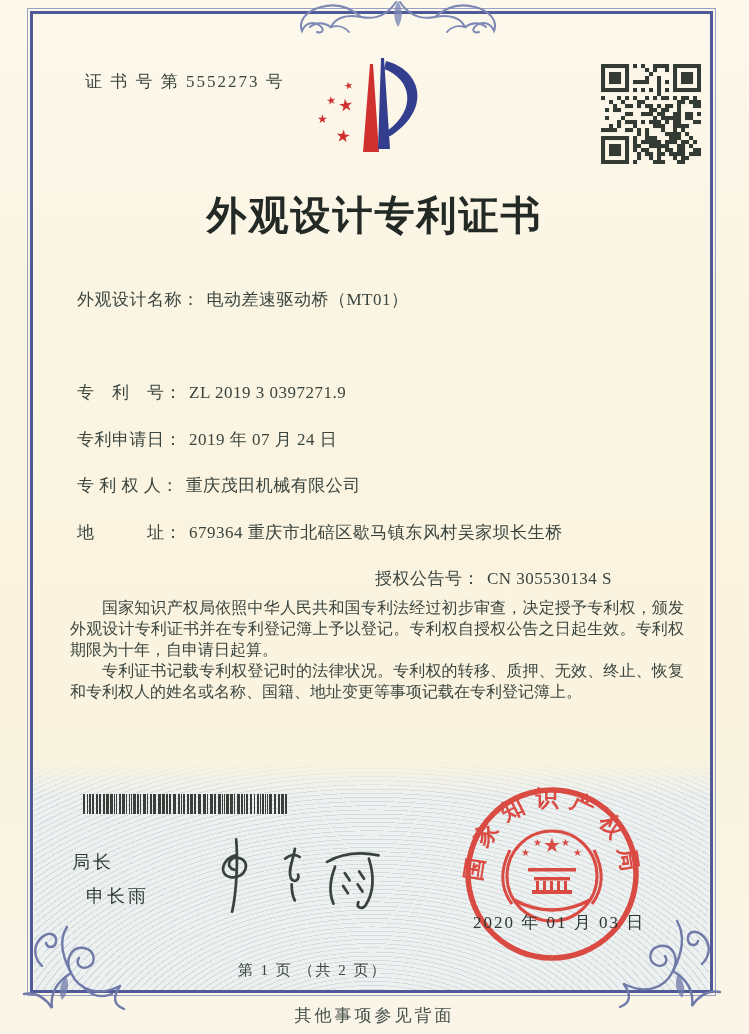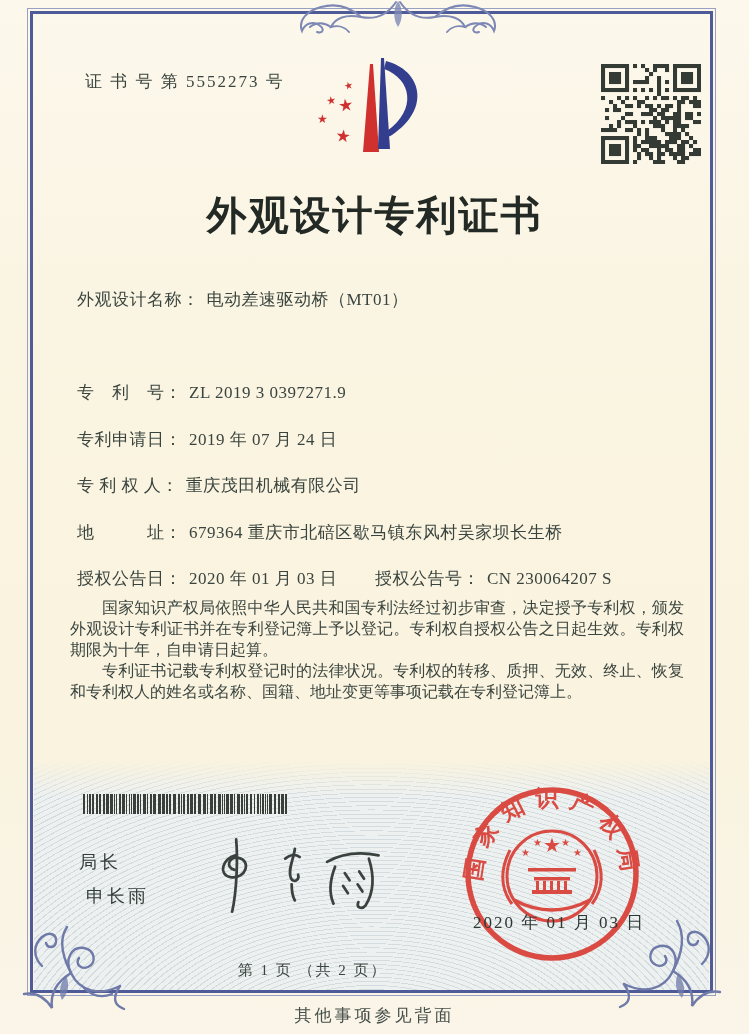--- a/index.html
+++ b/index.html
@@ -48,21 +48,21 @@
   }
   .field-row .lbl{display:inline-block;}
   .field-row .val{display:inline-block;margin-left:7px;}
   .body-text{
     position:absolute;left:70px;top:597px;width:614px;
     font-size:16px;line-height:21px;color:#3b453f;
     text-align:justify;
   }
   .body-text p{margin:0;text-indent:2em;}
   .barcode{position:absolute;left:83px;top:794px;width:204px;height:20px;}
-  .director-title{position:absolute;left:79px;top:850px;font-size:18px;color:#333d38;letter-spacing:3px;}
+  .director-title{position:absolute;left:72px;top:850px;font-size:18px;color:#333d38;letter-spacing:3px;}
   .director-name{position:absolute;left:86px;top:884px;font-size:18px;color:#333d38;letter-spacing:3px;}
   .signature{position:absolute;left:208px;top:828px;width:185px;height:95px;}
   .seal{position:absolute;left:452px;top:780px;width:200px;height:190px;}
   .seal-date{
     position:absolute;left:473px;top:911px;font-size:17px;color:#2e3833;
     letter-spacing:2px;white-space:nowrap;
   }
   .page-info{
     position:absolute;left:0;top:961px;width:625px;text-align:center;
     font-size:15px;color:#3a443e;letter-spacing:2px;
@@ -442,25 +442,22 @@
   </div>
   <div class="field-row" style="top:428px">
     <span class="lbl">专利申请日：</span><span class="val">2019 年 07 月 24 日</span>
   </div>
   <div class="field-row" style="top:474px">
     <span class="lbl">专 利 权 人：</span><span class="val">重庆茂田机械有限公司</span>
   </div>
   <div class="field-row" style="top:521px">
     <span class="lbl">地　　　址：</span><span class="val">679364 重庆市北碚区歇马镇东风村吴家坝长生桥</span>
   </div>
-  <div class="field-row" style="top:567px">
-    <span class="lbl">授权公告日：</span><span class="val">2020 年 01 月 03 日</span>
-  </div>
   <div class="field-row" style="top:567px;left:375px">
-    <span class="lbl">授权公告号：</span><span class="val">CN 230064207 S</span>
+    <span class="lbl">授权公告号：</span><span class="val">CN 305530134 S</span>
   </div>
 
   <div class="body-text">
     <p>国家知识产权局依照中华人民共和国专利法经过初步审查，决定授予专利权，颁发外观设计专利证书并在专利登记簿上予以登记。专利权自授权公告之日起生效。专利权期限为十年，自申请日起算。</p>
     <p>专利证书记载专利权登记时的法律状况。专利权的转移、质押、无效、终止、恢复和专利权人的姓名或名称、国籍、地址变更等事项记载在专利登记簿上。</p>
   </div>
 
   <svg class="barcode" id="barcode-svg" viewBox="0 0 204 20" preserveAspectRatio="none">
       <rect x="0" y="0" width="2" height="20" fill="#3a3f3a"></rect>
       <rect x="4" y="0" width="1" height="20" fill="#3a3f3a"></rect>

